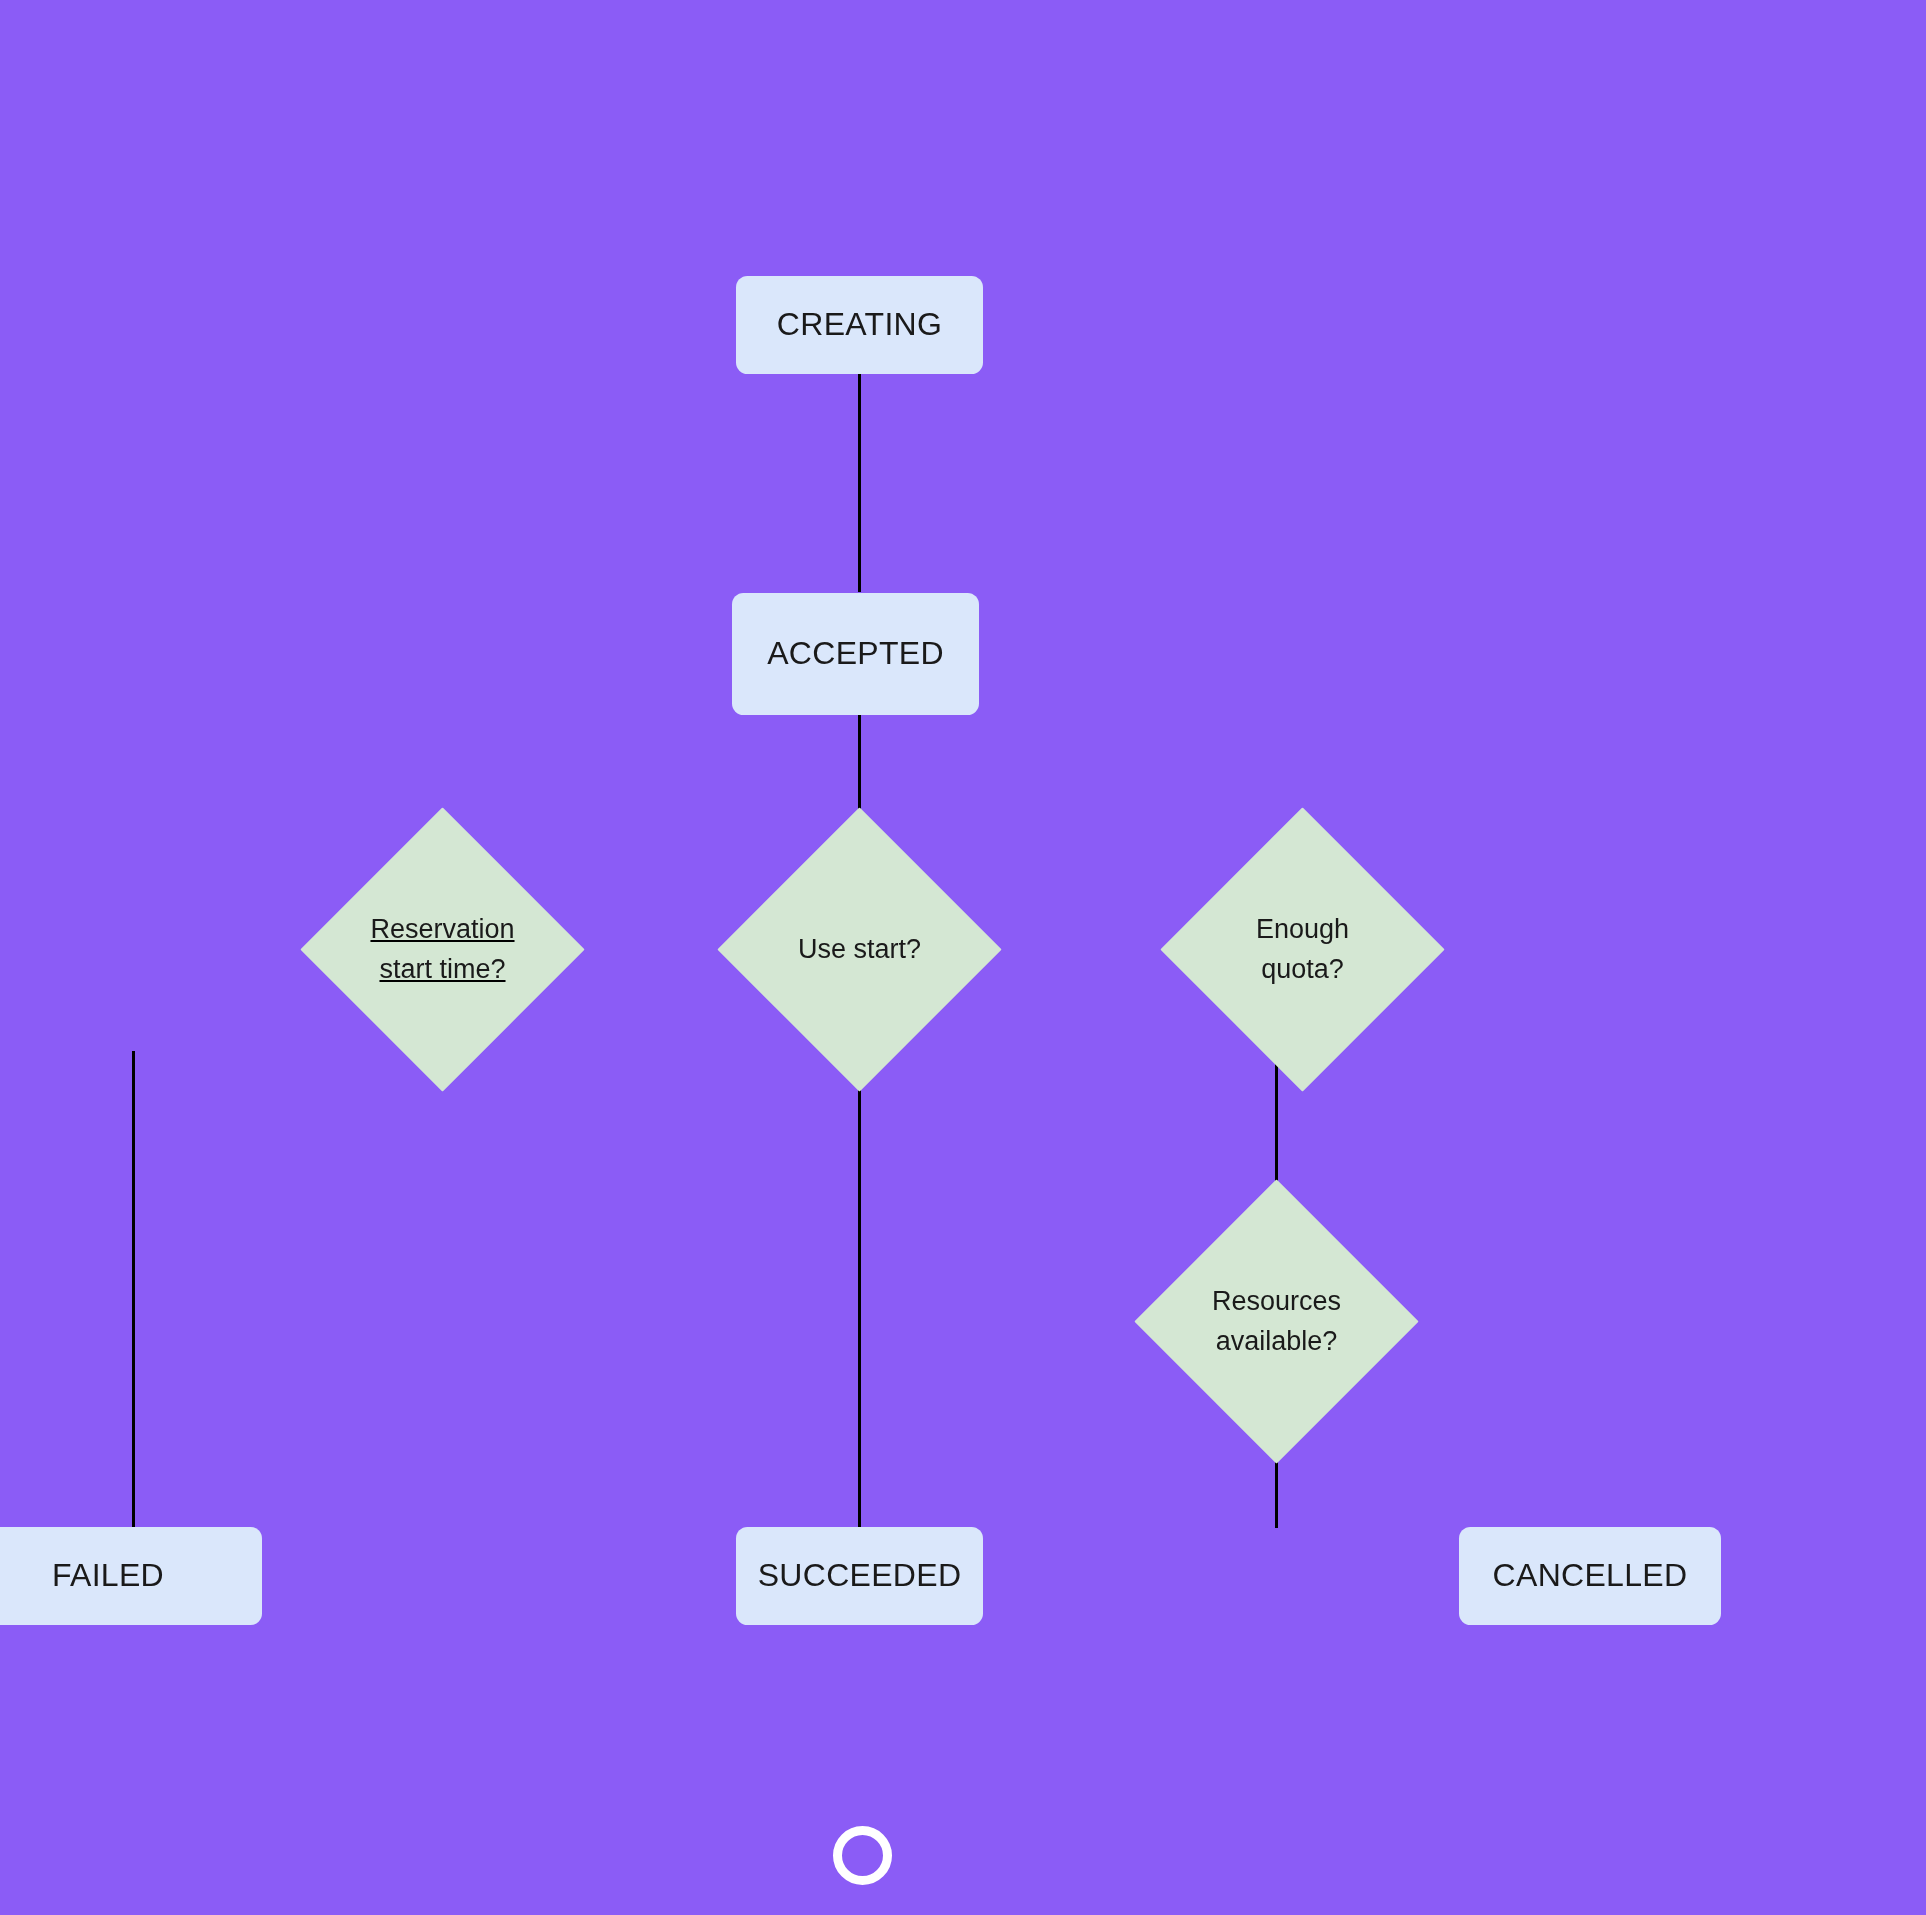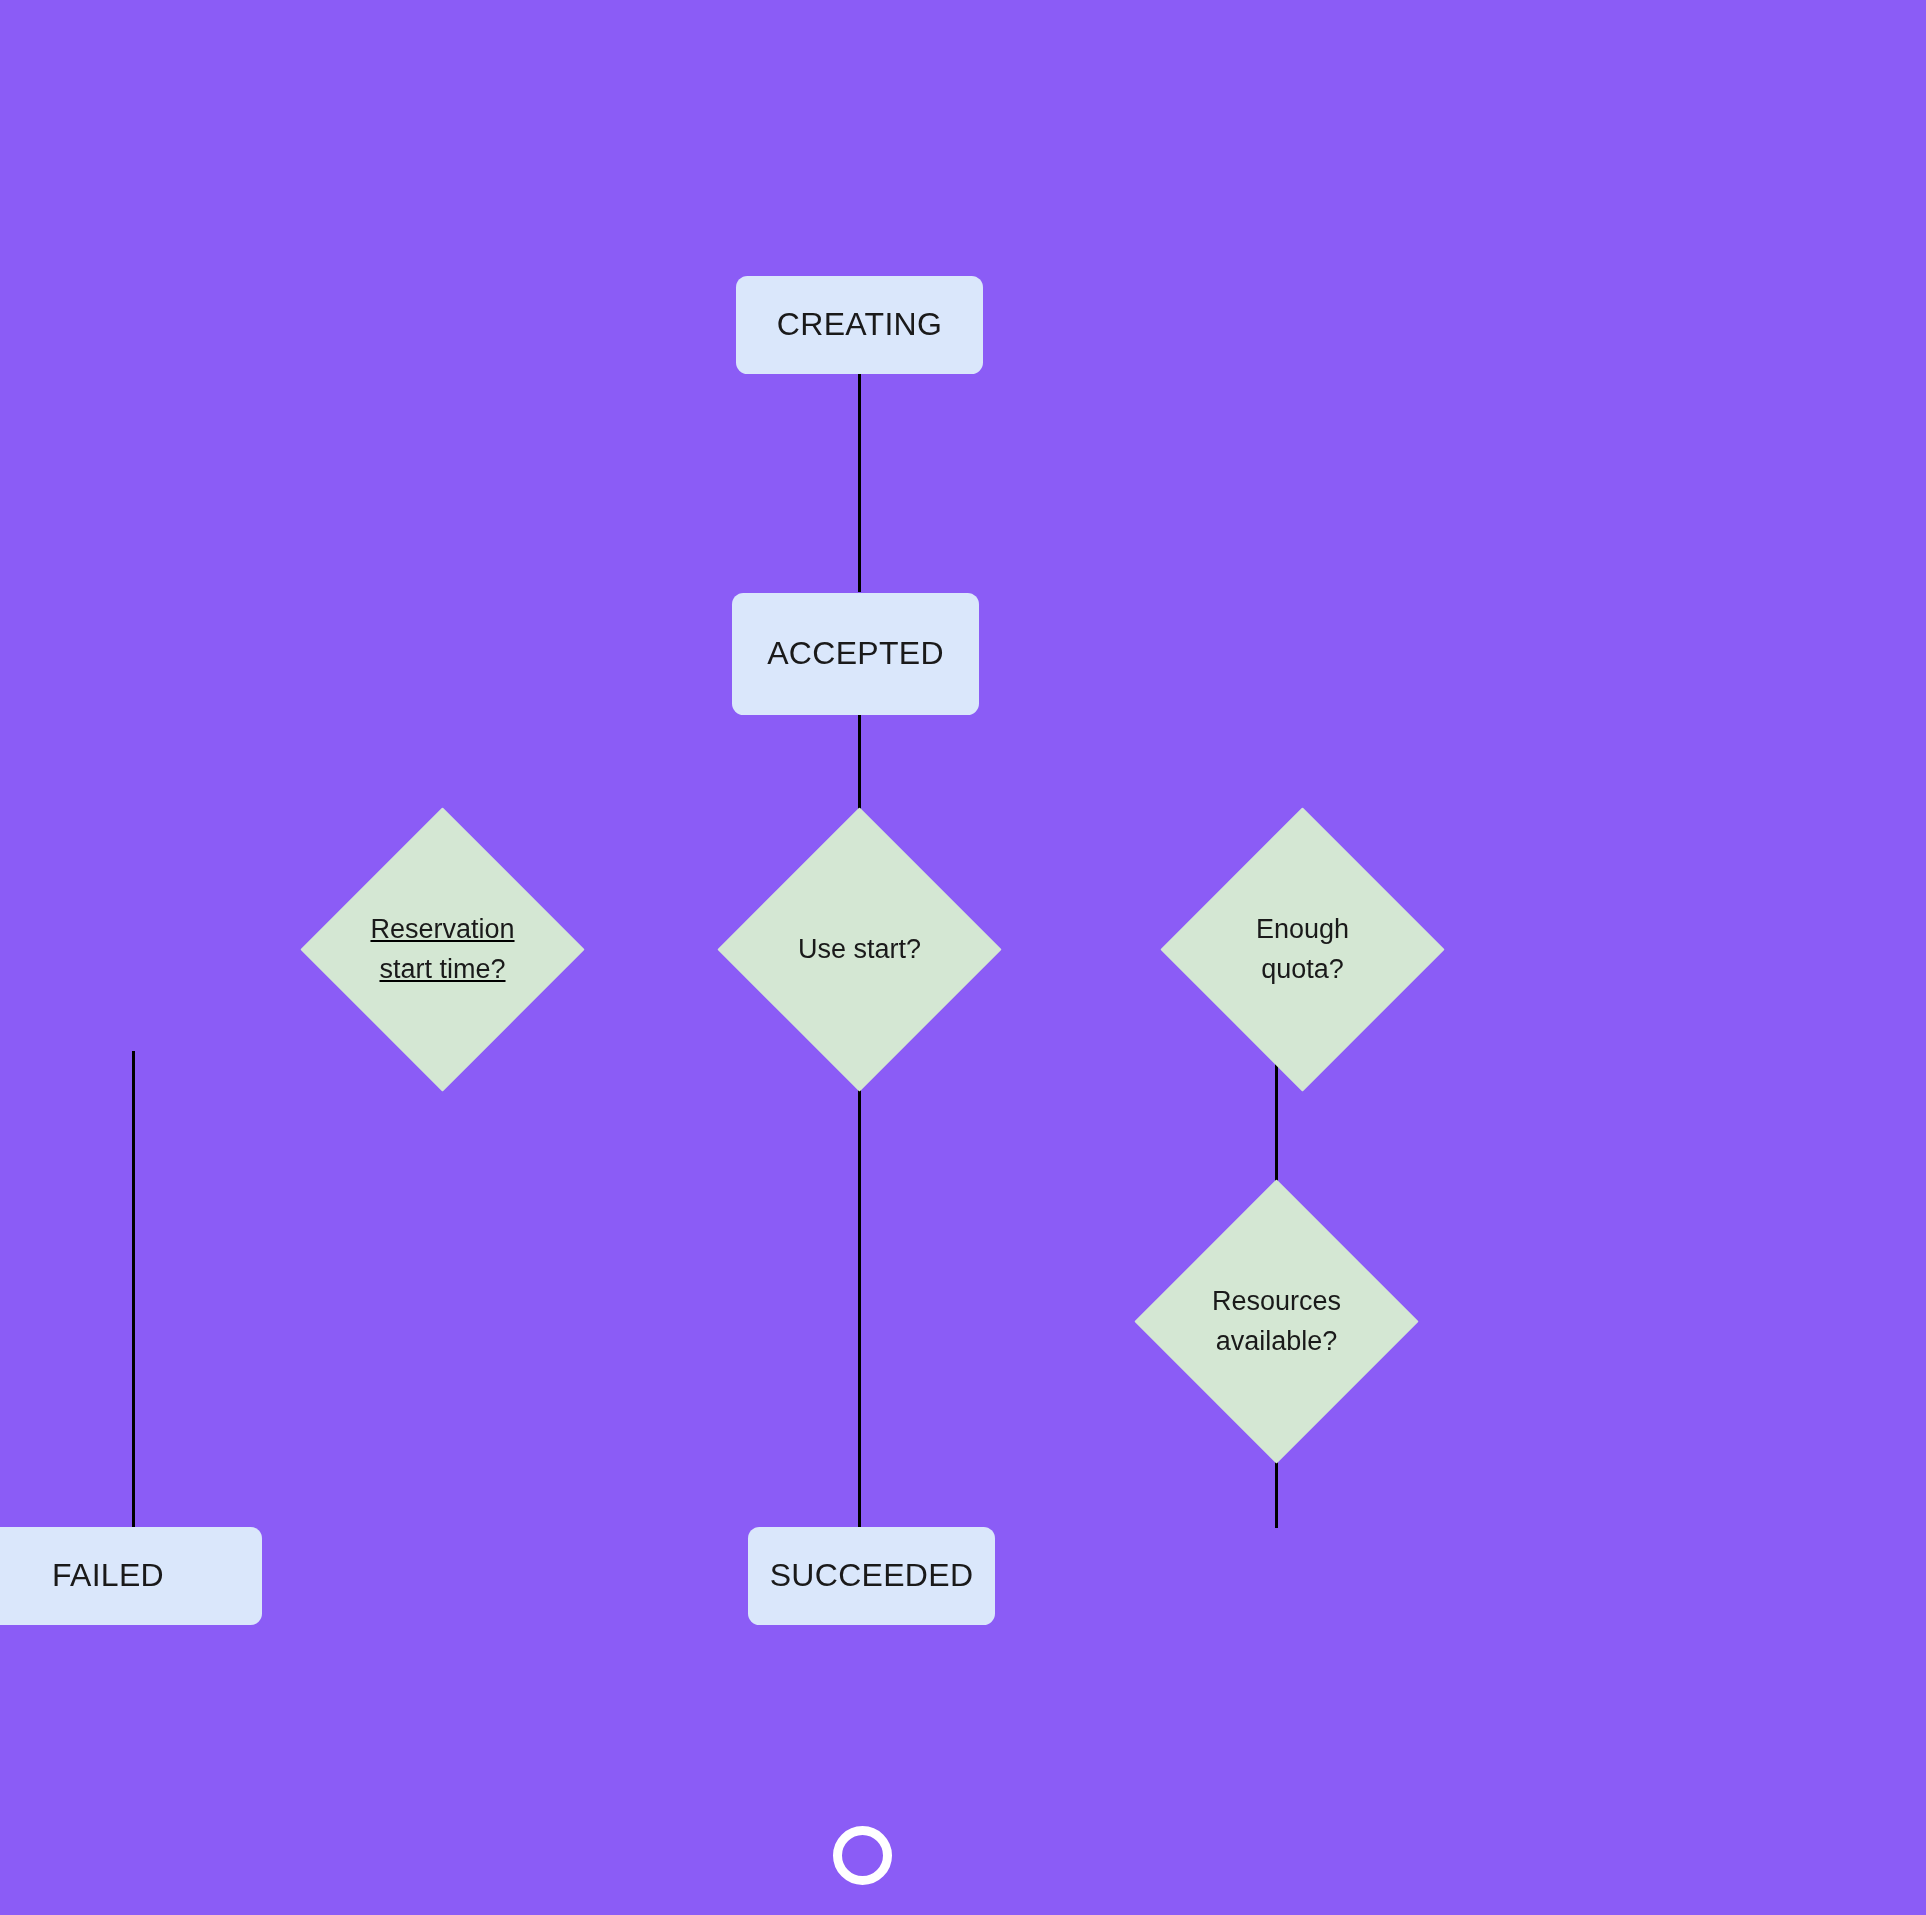--- a/index.html
+++ b/index.html
@@ -116,21 +116,24 @@
   <div class="node-diamond" style="left:1176px; top:1221px; width:201px; height:201px;">
     <div class="diamond-shape" style="background:#d4e7d3;"></div>
     <div class="diamond-label">Resources
 available?</div>
   </div>
 
   <div class="node-box" style="left:-48px; top:1527px; width:310px; height:98px; background:#dae7fb; justify-content:flex-end; padding-right:98px;">
     <span>FAILED</span>
   </div>
 
-  <div class="node-box" style="left:736px; top:1527px; width:247px; height:98px; background:#dae7fb;margin-left:12px;">
+  <div class="node-box" style="left:736px; top:1527px; width:247px; height:98px; background:#dae7fb;">
     <span>SUCCEEDED</span>
   </div>
 
+  <div class="node-box" style="left:1459px; top:1527px; width:262px; height:98px; background:#dae7fb;">
+    <span>CANCELLED</span>
+  </div>
 
   <div class="node-circle" style="left:833px; top:1826px; width:59px; height:59px; border:9.3px solid #ffffff;"></div>
 
 </div>
 
 
 </body></html>

